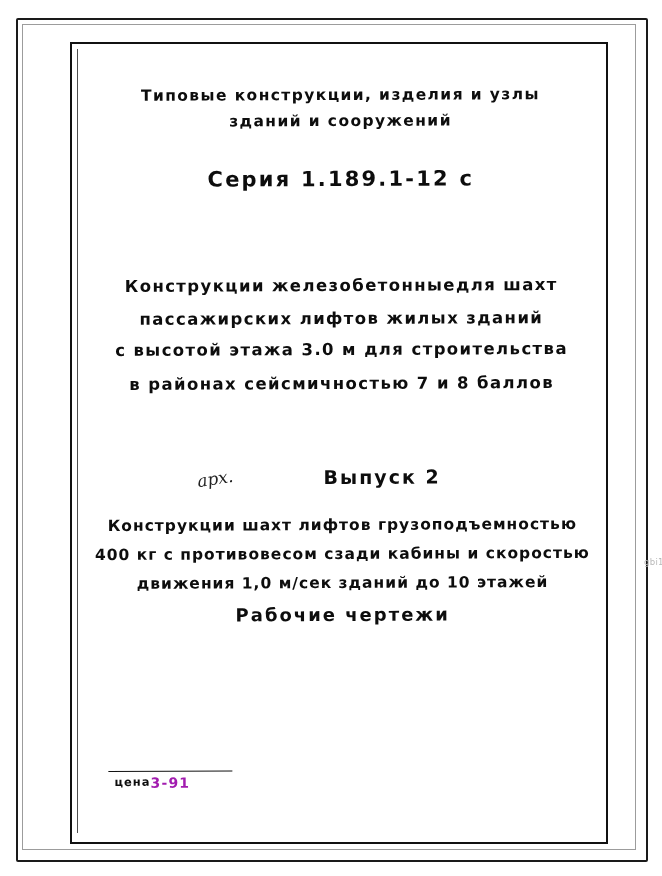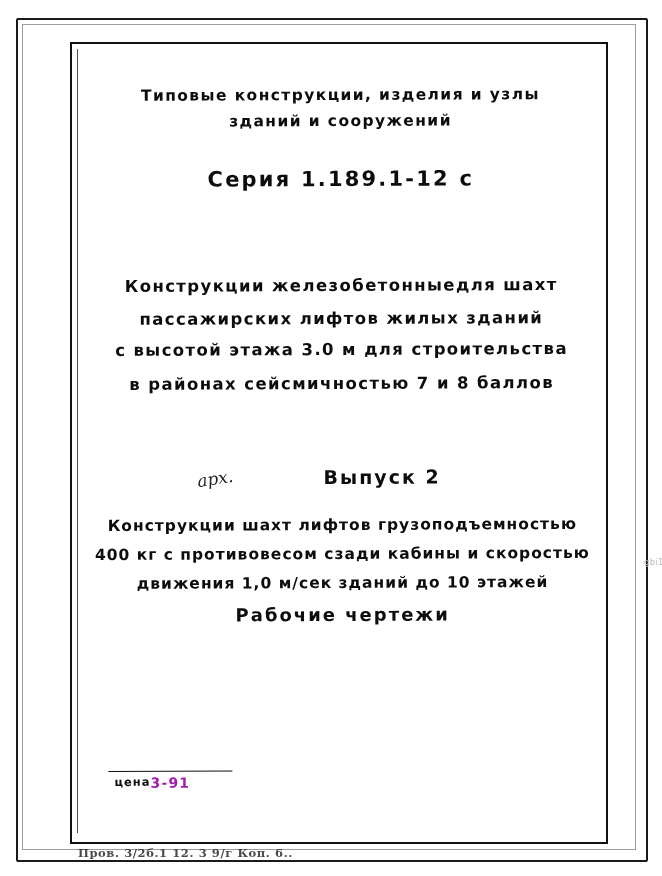--- a/index.html
+++ b/index.html
@@ -192,17 +192,16 @@
     <div class="code-block">
       <div class="code-rule"></div>
       <div class="price-row">
         <span class="price-label">цена</span>
         <span class="price-val">3-91</span>
       </div>
     </div>
 
   </div>
 
-  <div class="footnote">Пров. 3/2б.1  12. 3  9/г Коп. 6..</div>
 
   <div class="watermark">gbi12.ru</div>
 
 </div>
 
 </body></html>

